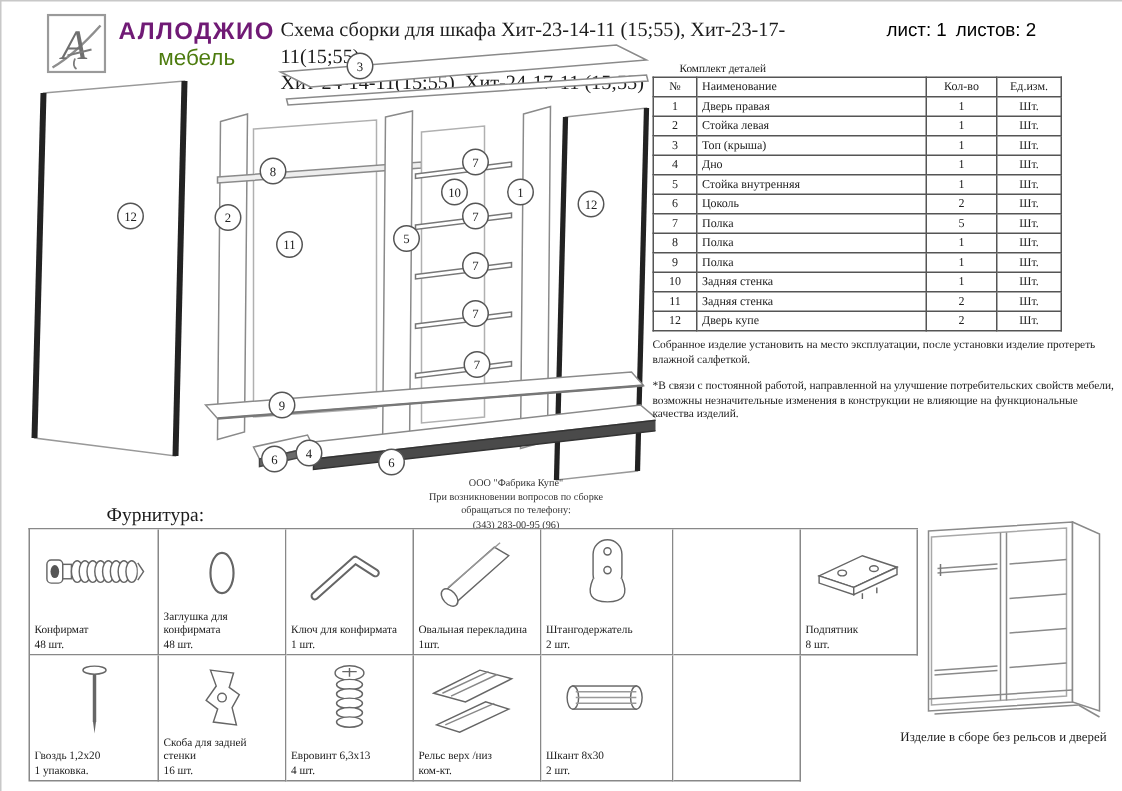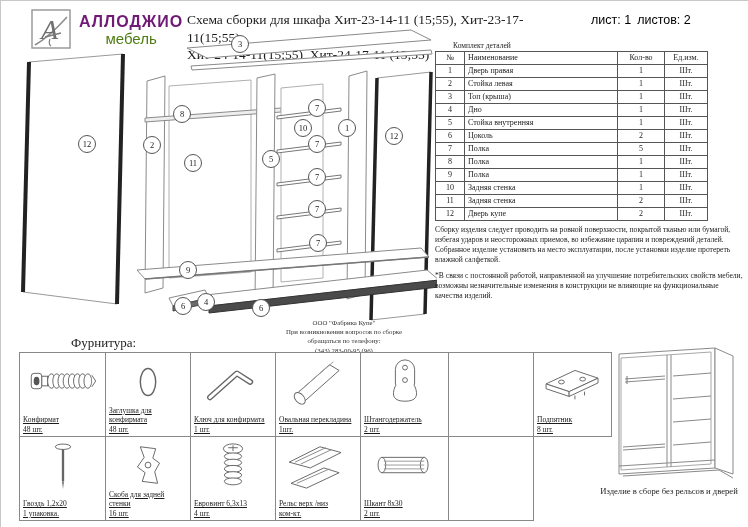--- a/index.html
+++ b/index.html
@@ -37,21 +37,21 @@
   
   .contact{position:absolute;left:258px;top:317px;width:170px;text-align:center;
     font-size:6.8px;line-height:1.35;color:#333;}
   
   .fittings-label{position:absolute;left:26px;top:334px;font-size:13px;margin-left:44px;}
   .fittings-grid{position:absolute;left:18px;top:351px;display:grid;
     grid-template-columns:86px 85px 85px 85px 88px 85px 78px;grid-auto-rows:84px;
     border-top:1px solid #888;border-left:1px solid #888;}
   .fcell{position:relative;border-right:1px solid #888;border-bottom:1px solid #888;background:#fff;}
   .ficon{height:52px;display:flex;align-items:center;justify-content:center;padding-top:3px;}
-  .flabel{position:absolute;left:3px;bottom:2px;right:8px;font-size:7.5px;line-height:1.25;text-decoration:underline;}
+  .flabel{position:absolute;left:3px;bottom:2px;right:8px;font-size:7.5px;line-height:1.25;}
   
   .assembled-svg{position:absolute;left:610px;top:341px;}
   .assembled-caption{position:absolute;left:588px;top:485px;width:160px;text-align:center;
     font-size:8.6px;white-space:nowrap;}
   
   .diagram-svg{position:absolute;left:18px;top:25px;}
   .co-circle{fill:#fff;stroke:#555;stroke-width:1;}
   .co-text{font-family:"Liberation Serif","DejaVu Serif",serif;font-size:8.5px;fill:#222;
     text-anchor:middle;}
 </style>
@@ -248,21 +248,20 @@
         <tr>
           <td class="c0">12</td>
           <td class="c1">Дверь купе</td>
           <td class="c2">2</td>
           <td class="c3">Шт.</td>
         </tr>
       </tbody>
   </table>
 
   <div class="notes">
-    <p class="tight">Сборку изделия следует проводить на ровной поверхности, покрытой тканью или бумагой, избегая ударов и неосторожных приемов, во избежание царапин и повреждений деталей.</p>
     <p class="tight">Собранное изделие установить на место эксплуатации, после установки изделие протереть влажной салфеткой.</p>
     <p class="last">*В связи с постоянной работой, направленной на улучшение потребительских свойств мебели, возможны незначительные изменения в конструкции не влияющие на функциональные качества изделий.</p>
   </div>
 
   <div class="fittings-label">Фурнитура:</div>
   <div class="fittings-grid" id="fittings-grid">
       <div class="fcell">
         <div class="ficon">
           <svg width="72" height="50" viewBox="0 0 72 52" fill="none">
             <rect x="3" y="17" width="11" height="16" rx="3" fill="#fff" stroke="#666"></rect>

